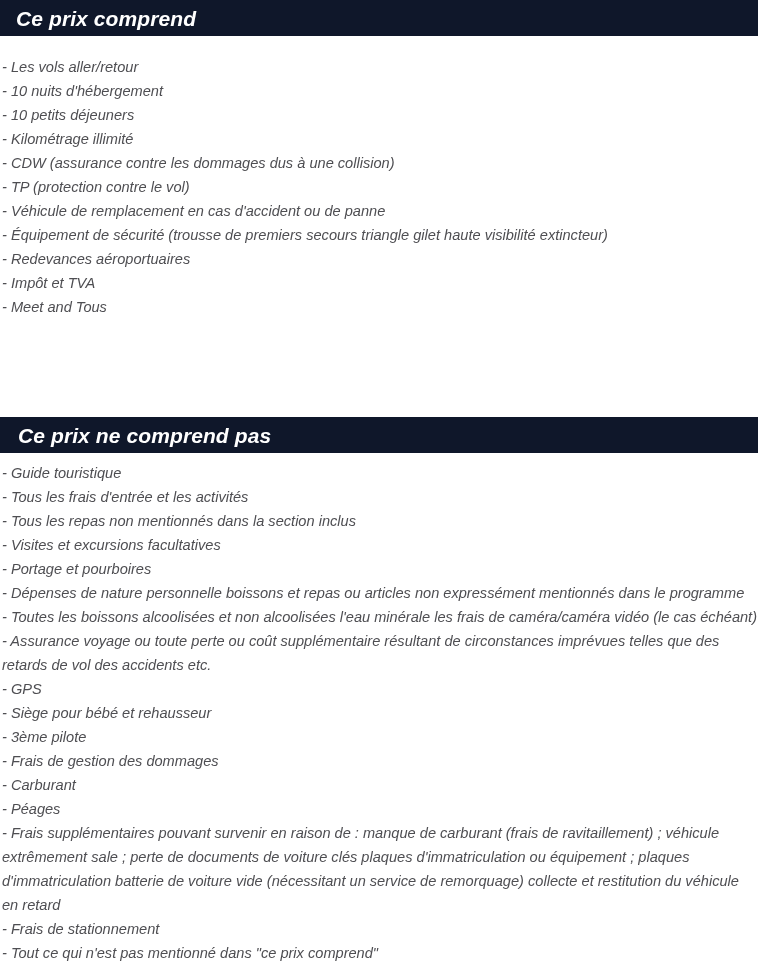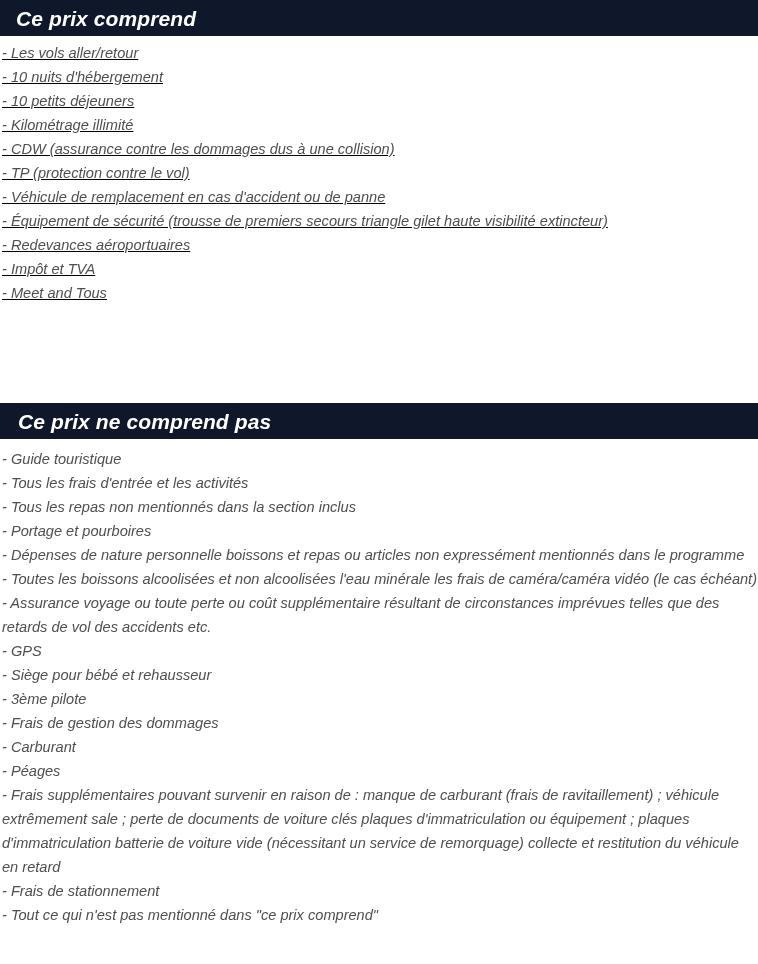--- a/index.html
+++ b/index.html
@@ -43,22 +43,21 @@
     line-height: 1;
     letter-spacing: 0.1px;
     white-space: nowrap;
   }
 
   
   .section-body {
     padding: 0 0 0 2px;
   }
   .section-one-body {
-    padding-top: 5px;
-    text-decoration: underline;
+    padding-top: 19px;
   }
   .section-two-body {
     padding-top: 8px;
   }
   .list-item {
     color: #4e4e52;
     font-style: italic;
     font-size: 14.6px;
     line-height: 24px;
     padding-right: 0px;
@@ -96,20 +95,21 @@
   <div class="spacer-between"></div>
 
   <div class="section-bar second">
     <span class="section-title">Ce prix ne comprend pas</span>
   </div>
 
   <div class="section-body section-two-body">
     <div class="list-item">- Guide touristique</div>
     <div class="list-item">- Tous les frais d'entrée et les activités</div>
     <div class="list-item">- Tous les repas non mentionnés dans la section inclus</div>
+    <div class="list-item">- Visites et excursions facultatives</div>
     <div class="list-item">- Portage et pourboires</div>
     <div class="list-item">- Dépenses de nature personnelle boissons et repas ou articles non expressément mentionnés dans le programme</div>
     <div class="list-item">- Toutes les boissons alcoolisées et non alcoolisées l'eau minérale les frais de caméra/caméra vidéo (le cas échéant)</div>
     <div class="list-item">- Assurance voyage ou toute perte ou coût supplémentaire résultant de circonstances imprévues telles que des retards de vol des accidents etc.</div>
     <div class="list-item">- GPS</div>
     <div class="list-item">- Siège pour bébé et rehausseur</div>
     <div class="list-item">- 3ème pilote</div>
     <div class="list-item">- Frais de gestion des dommages</div>
     <div class="list-item">- Carburant</div>
     <div class="list-item">- Péages</div>

